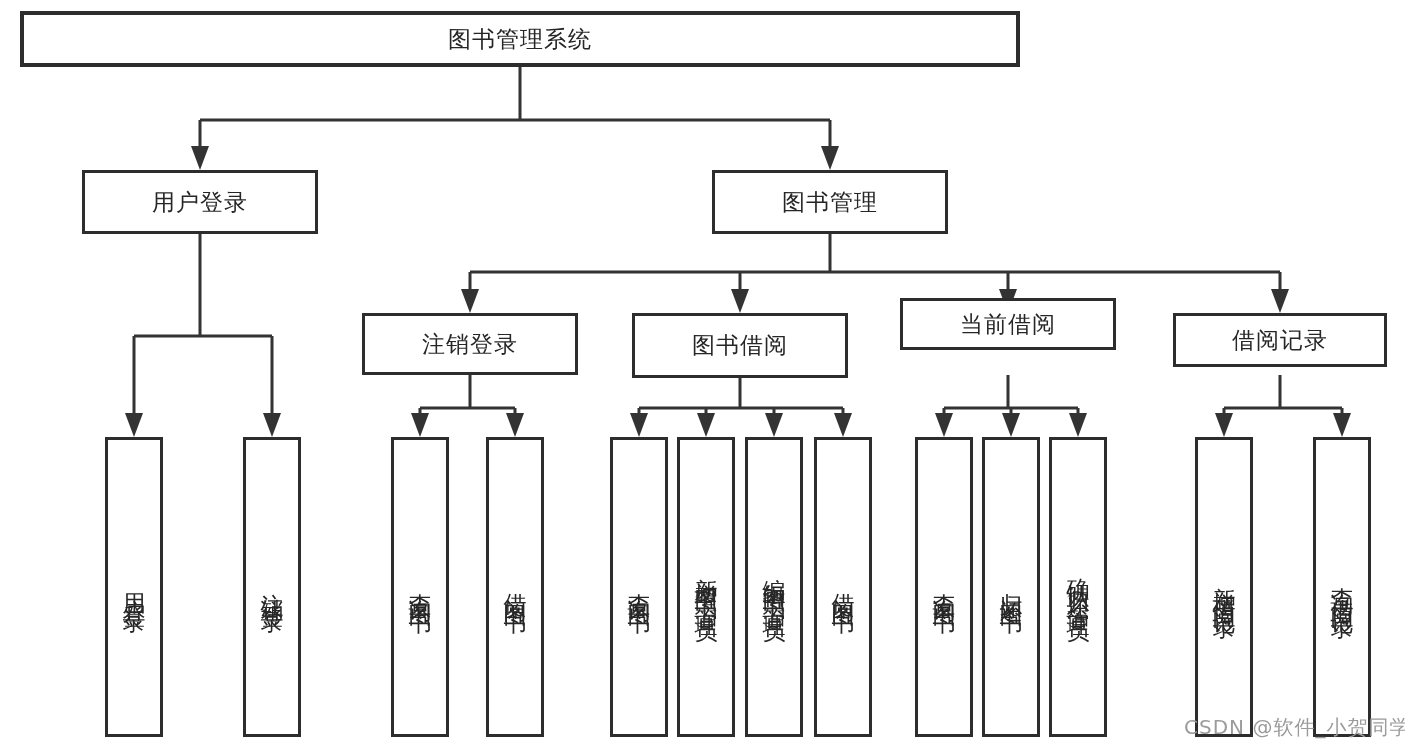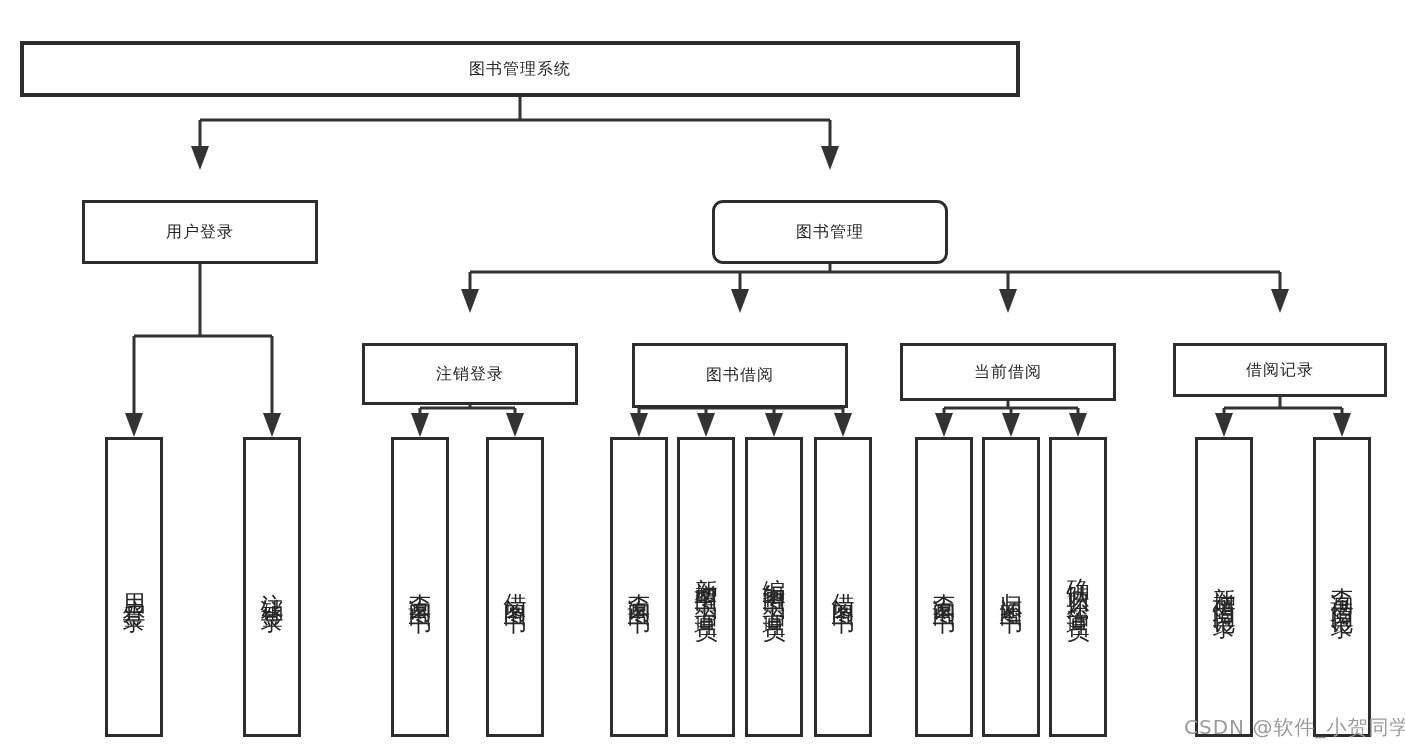--- a/index.html
+++ b/index.html
@@ -35,24 +35,23 @@
     fill: var(--line);
     stroke: none;
   }
   .node {
     position: absolute;
     background: var(--fill);
     border: 3px solid var(--border);
     display: flex;
     align-items: center;
     justify-content: center;
-    font-size: 16px;
+    font-size: 23px;
     letter-spacing: 1px;
     white-space: nowrap;
-    margin-top: 30px;
   }
   .node.root { border-width: 4px; }
   .leaf {
     position: absolute;
     top: 437px;
     width: 58px;
     height: 300px;
     background: var(--fill);
     border: 3px solid var(--border);
     display: flex;
@@ -126,31 +125,31 @@
     </g>
   </svg>
 
   <div class="node root" style="left:20px; top:11px; width:1000px; height:56px;">
     <span>图书管理系统</span>
   </div>
 
   <div class="node" style="left:82px; top:170px; width:236px; height:64px;">
     <span>用户登录</span>
   </div>
-  <div class="node" style="left:712px; top:170px; width:236px; height:64px;border-radius:11px;">
+  <div class="node" style="left:712px; top:170px; width:236px; height:64px;">
     <span>图书管理</span>
   </div>
 
   <div class="node" style="left:362px; top:313px; width:216px; height:62px;">
     <span>注销登录</span>
   </div>
   <div class="node" style="left:632px; top:313px; width:216px; height:65px;">
     <span>图书借阅</span>
   </div>
-  <div class="node" style="left:900px; top:313px; width:216px; height:58px;text-align:right;">
+  <div class="node" style="left:900px; top:298px; width:216px; height:52px;text-align:right;">
     <span>当前借阅</span>
   </div>
   <div class="node" style="left:1173px; top:313px; width:214px; height:54px;">
     <span>借阅记录</span>
   </div>
 
   <div class="leaf" style="left:105px;">
     <span class="vtext">用户登录</span>
   </div>
   <div class="leaf" style="left:243px;">

